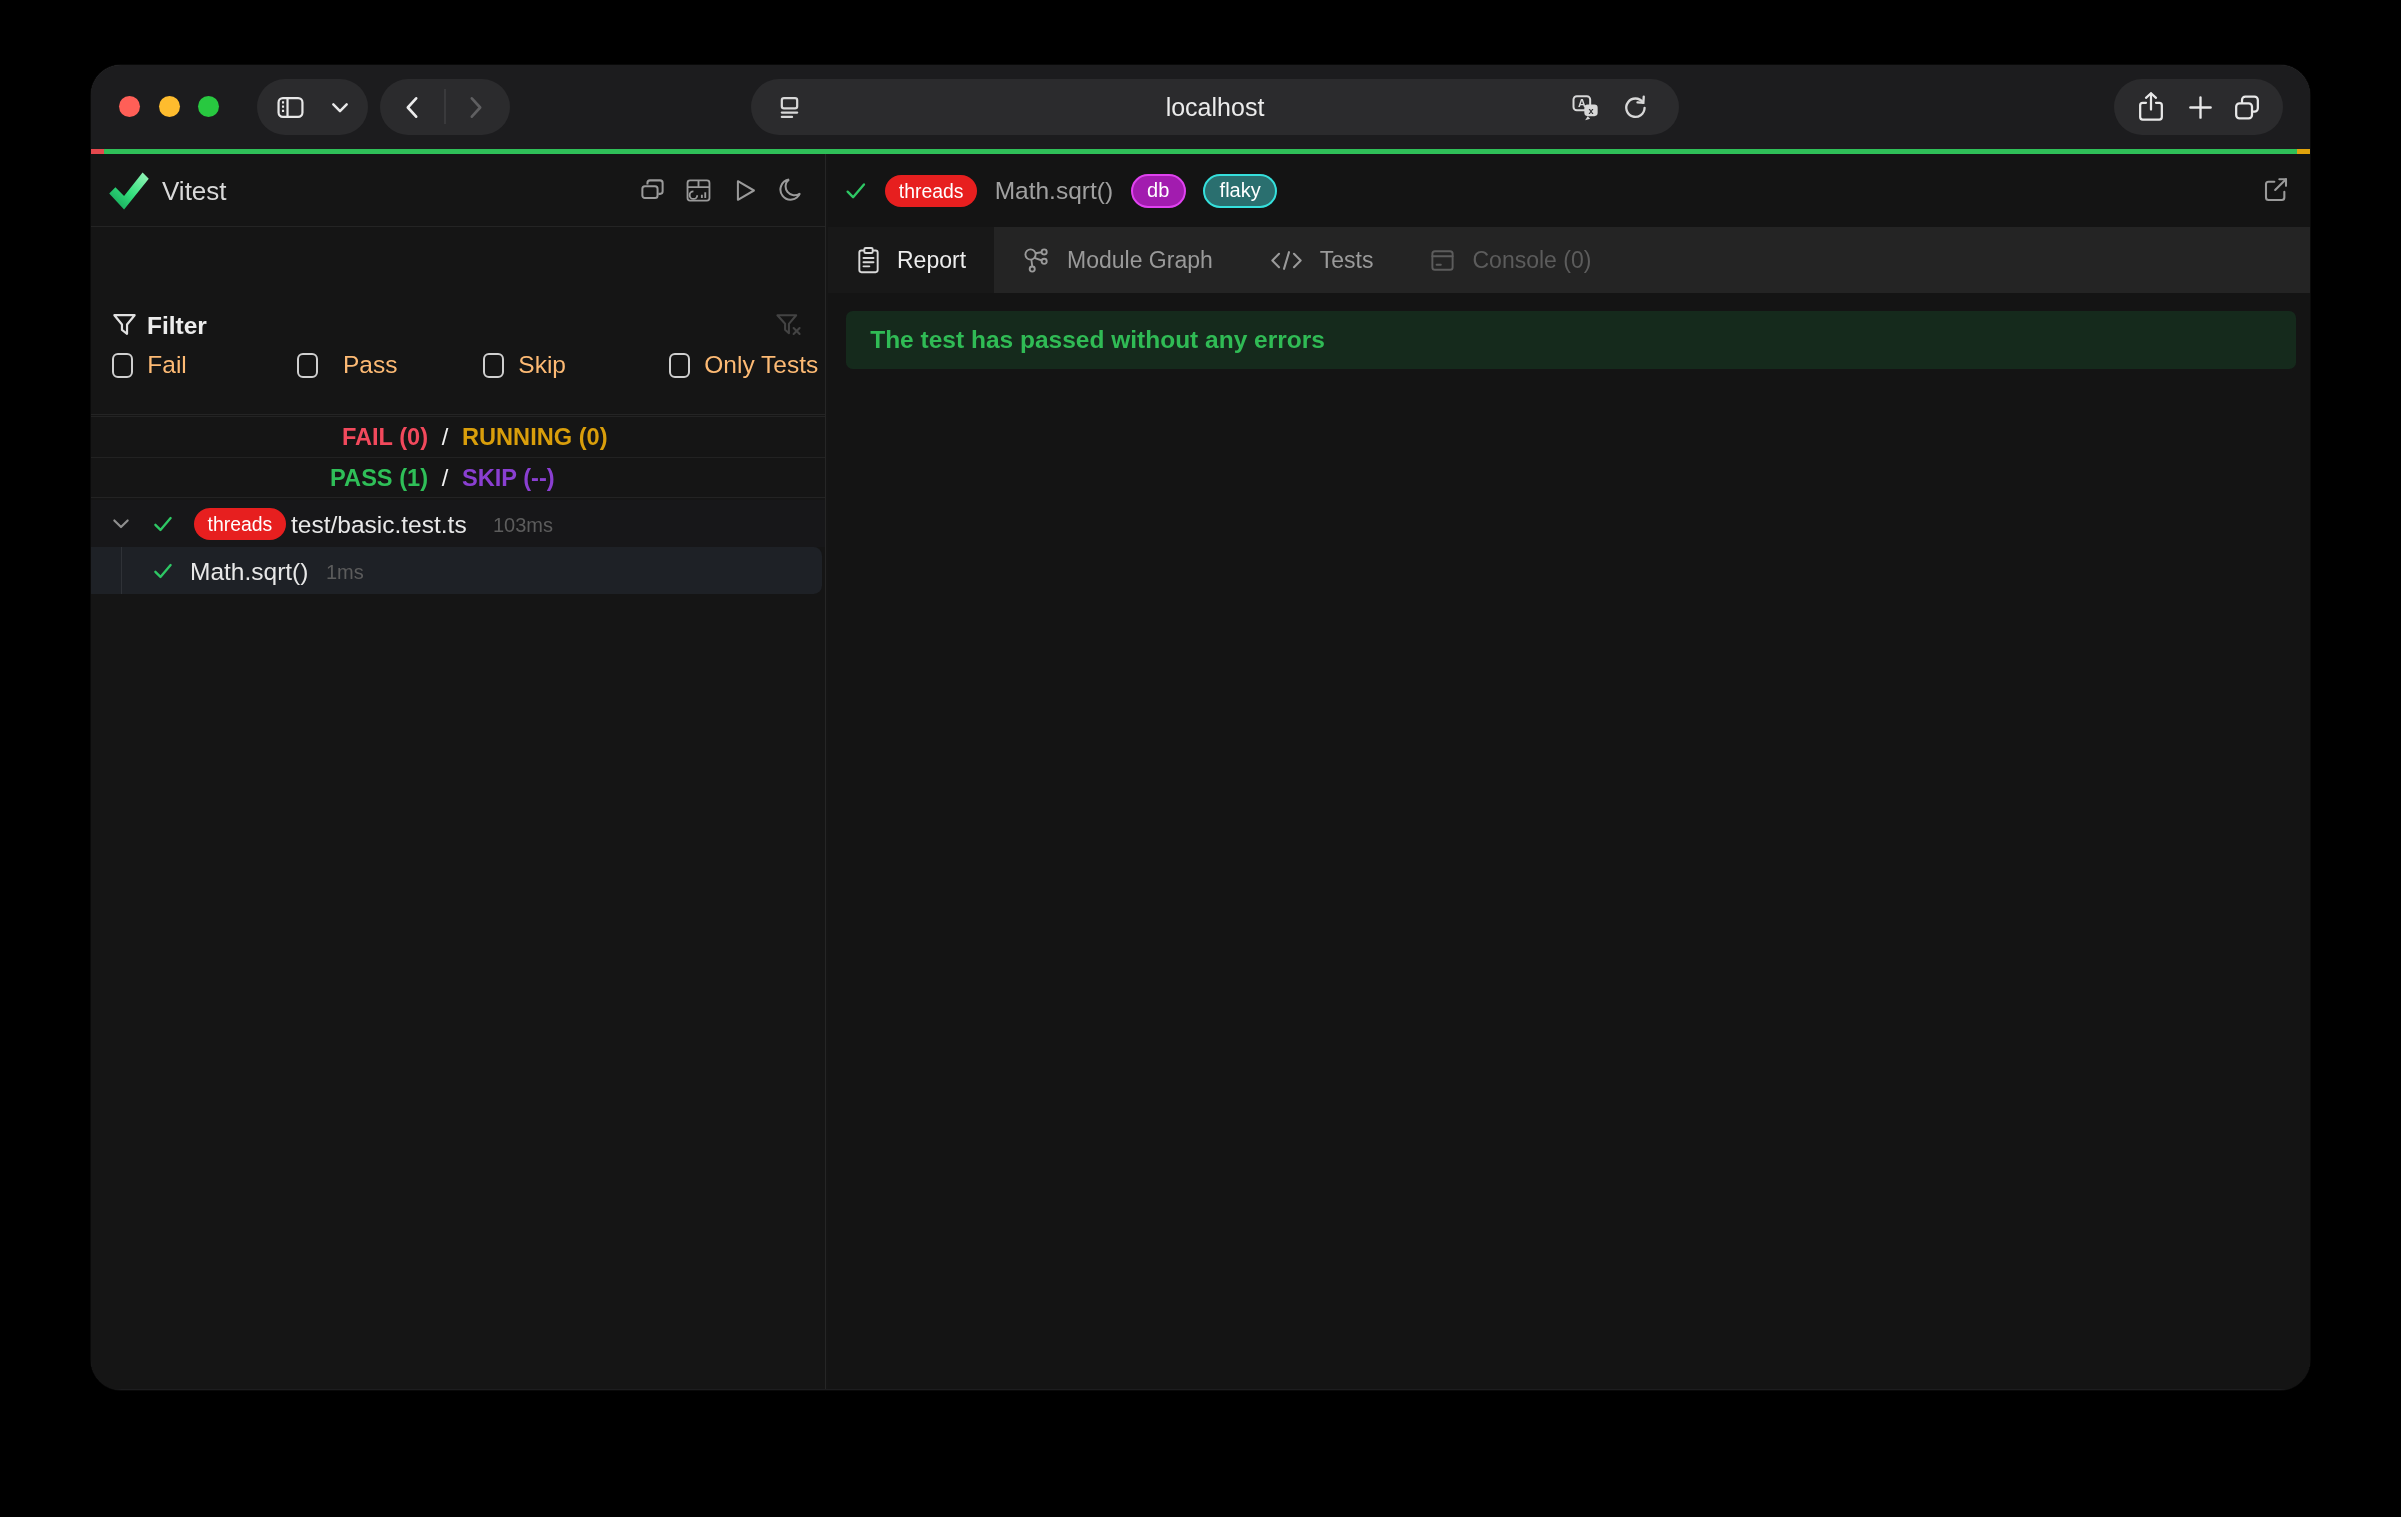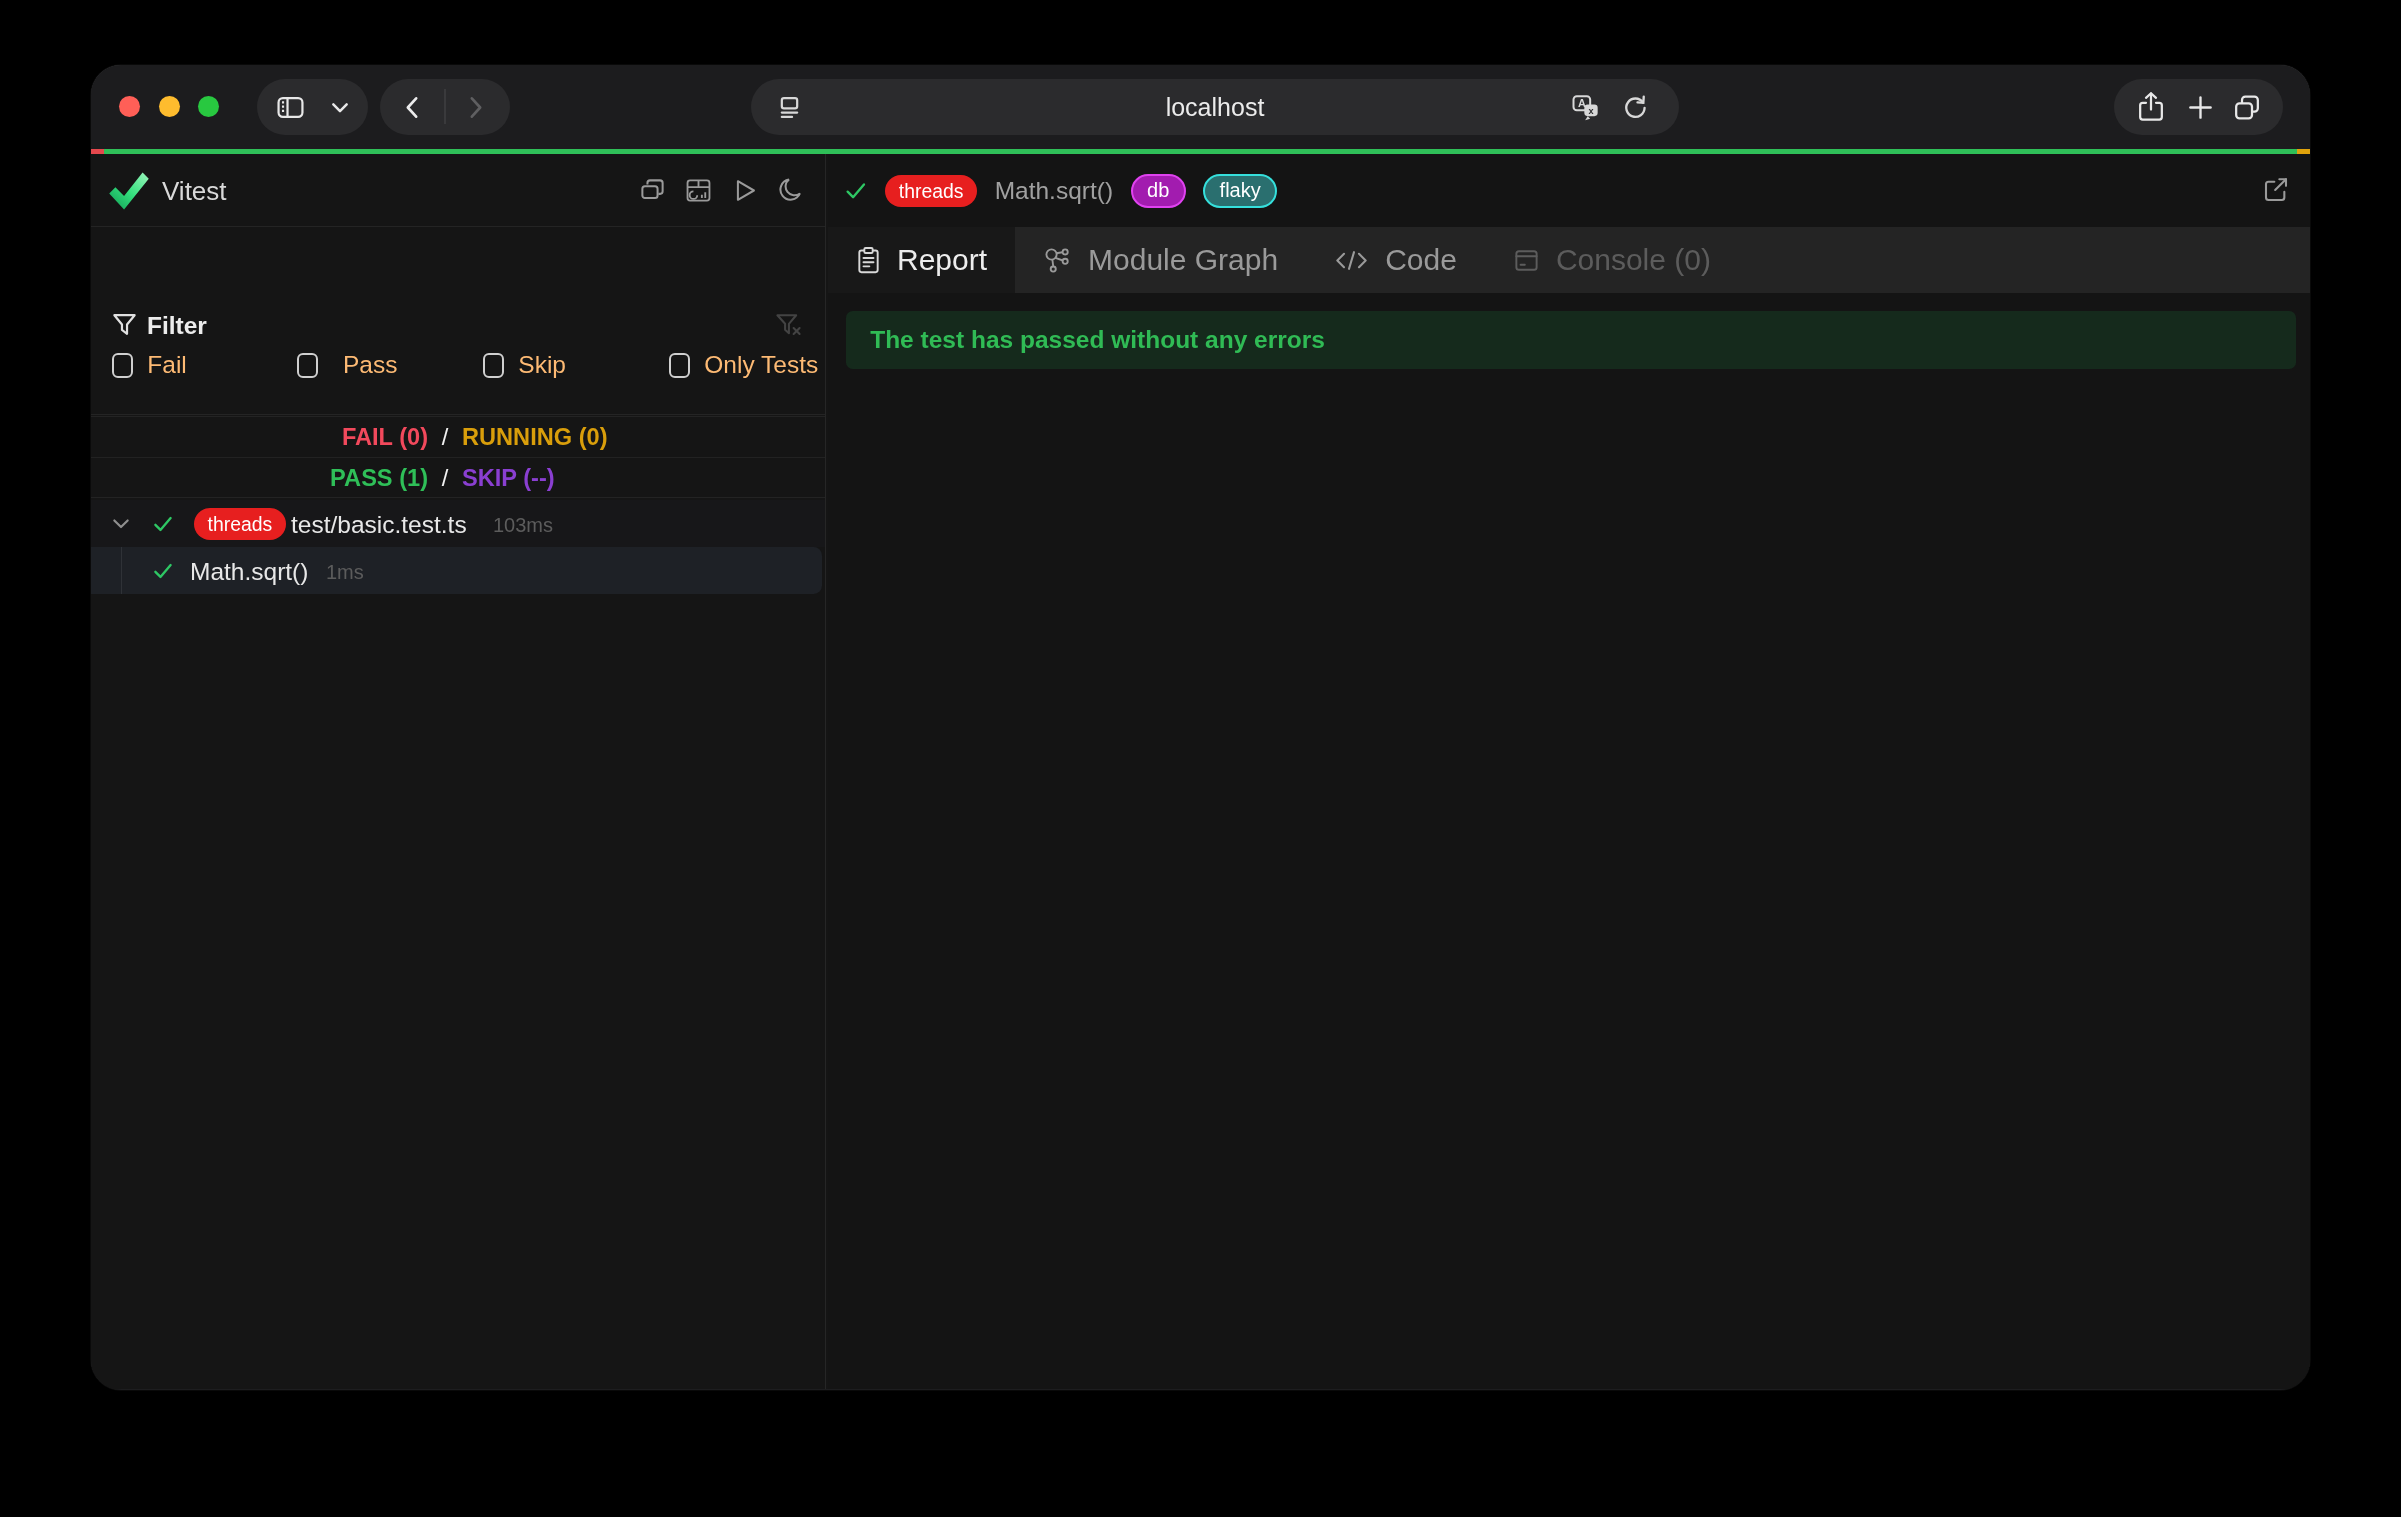--- a/index.html
+++ b/index.html
@@ -66,21 +66,21 @@
 
   
   #detail-header { position:absolute; left:0; top:0; width:100%; height:73px; }
   .dh-items { position:absolute; left:16px; top:0; height:73px; display:flex; align-items:center; gap:17.7px; }
   #detail-title { font-size:24.5px; color:#a0a0a0; }
   .tag-pill { font-size:20px; color:#fff; height:34px; display:flex; align-items:center; padding:0 14.3px; border-radius:17px; }
   .tag-db   { background:#a21caf; border:2.5px solid #e042f0; }
   .tag-flaky{ background:#2a6f6f; border:2.5px solid #35e0dc; }
 
   #tabbar { position:absolute; left:0; top:73px; width:100%; height:66px; background:#242424; display:flex; }
-  .tab { display:flex; align-items:center; gap:16px; padding:0 28px; font-size:30px; color:#9a9a9a; }
+  .tab { display:flex; align-items:center; gap:16px; padding:0 28px; font-size:23px; color:#9a9a9a; }
   .tab.active { background:#181818; color:#ededed; }
   .tab.disabled { color:#5c5c5c; }
 
   #banner { position:absolute; left:17.7px; right:14.3px; top:157px; height:58px; background:#152a1c; border-radius:6.8px; display:flex; align-items:center; }
   #banner-text { margin-left:24.5px; font-size:24.5px; font-weight:600; color:#30bb55; }
 </style>
 </head>
 <body>
 
 <div id="window">
@@ -350,21 +350,21 @@
           <span>Module Graph</span>
         </div>
         <div class="tab">
           <span class="icon">
             <svg width="35" height="25" viewBox="0 0 42 30" fill="none" stroke="#9a9a9a" stroke-width="2.5" stroke-linecap="round" stroke-linejoin="round">
               <polyline points="12,7 4,15 12,23"></polyline>
                 <polyline points="30,7 38,15 30,23"></polyline>
                 <line x1="24" y1="5" x2="18" y2="25"></line>
             </svg>
           </span>
-          <span>Code</span>
+          <span>Tests</span>
         </div>
         <div class="tab disabled">
           <span class="icon">
             <svg width="27" height="27" viewBox="0 0 32 32" fill="none" stroke="#5c5c5c" stroke-width="2.3" stroke-linecap="round">
               <rect x="4" y="5" width="24" height="22" rx="3"></rect>
                 <line x1="4" y1="11" x2="28" y2="11"></line>
                 <line x1="9" y1="21" x2="14" y2="21"></line>
             </svg>
           </span>
           <span>Console (0)</span>

